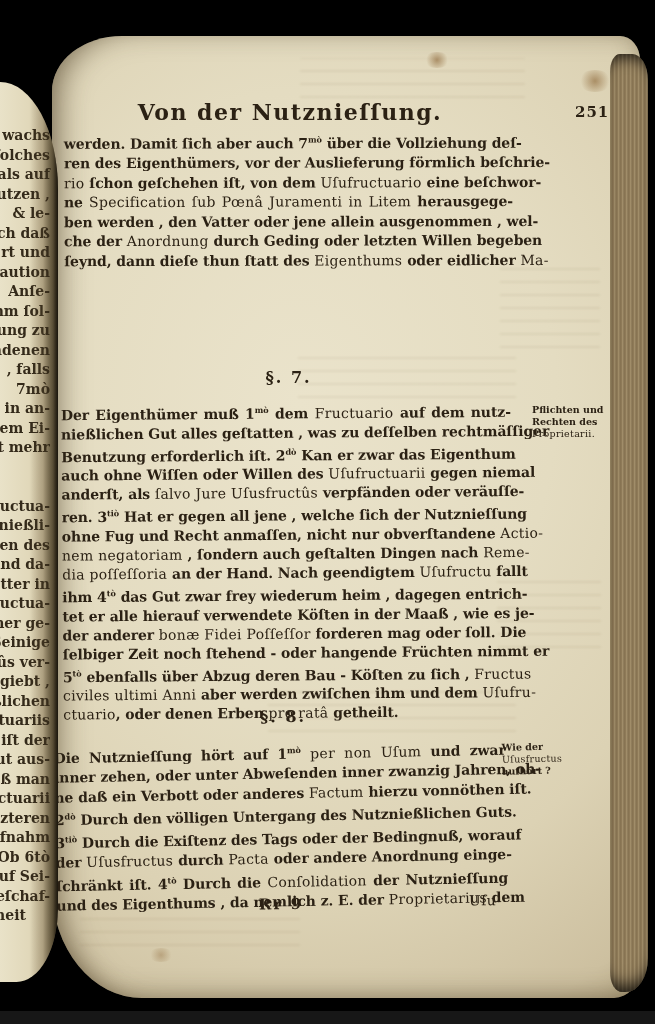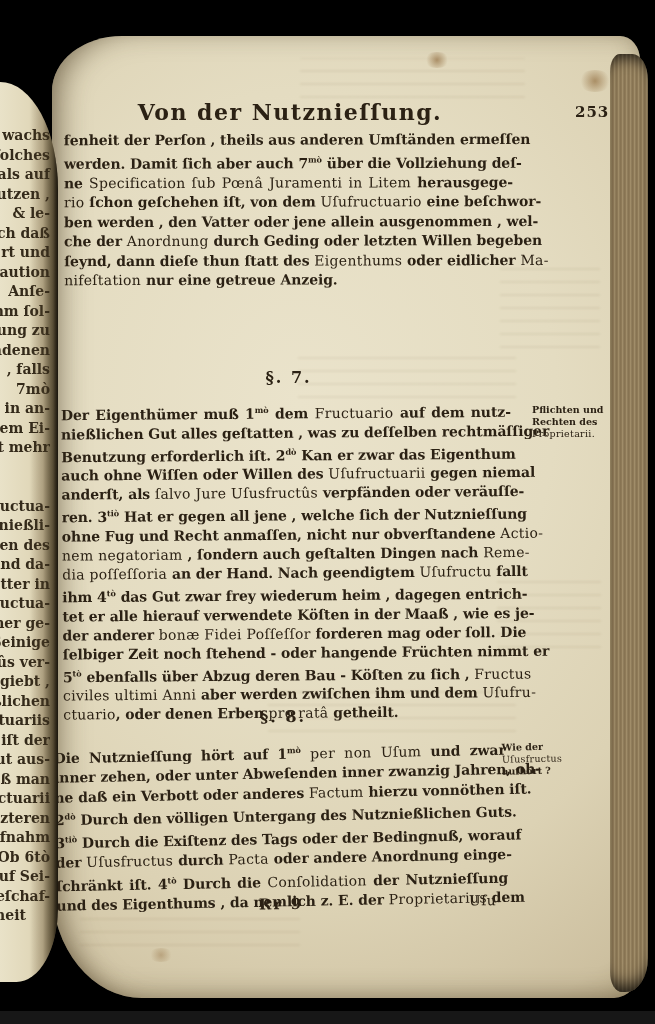--- a/index.html
+++ b/index.html
@@ -119,31 +119,30 @@
   <div class="ghost g2"></div>
   <div class="ghost g3"></div>
   <div class="ghost g4"></div>
   <div class="ghost g5"></div>
   <div class="ghost g6"></div>
   <div class="spot sp1"></div>
   <div class="spot sp2"></div>
   <div class="spot sp3"></div>
 
   <div class="running-title ink">Von der Nutznieſſung.</div>
-  <div class="page-number ink">253</div>
+  <div class="page-number ink">251</div>
 
   <div class="para p1 ink">
-      <div class="tline">fenheit der Perſon , theils aus anderen Umſtänden ermeſſen</div>
       <div class="tline"><span>werden.  Damit ſich aber auch 7</span><span class="sup">mò</span><span> über die Vollziehung deſ-</span></div>
+      <div class="tline">ren des Eigenthümers, vor der Auslieferung förmlich beſchrie-</div>
+      <div class="tline"><span class="latin">rio</span><span> ſchon geſchehen iſt, von dem </span><span class="latin">Uſufructuario</span><span> eine beſchwor-</span></div>
       <div class="tline"><span>ne </span><span class="latin">Specification ſub Pœnâ Juramenti in Litem</span><span> herausgege-</span></div>
-      <div class="tline"><span class="latin">rio</span><span> ſchon geſchehen iſt, von dem </span><span class="latin">Uſufructuario</span><span> eine beſchwor-</span></div>
       <div class="tline">ben werden , den Vatter oder jene allein ausgenommen , wel-</div>
       <div class="tline"><span>che der </span><span class="latin">Anordnung</span><span> durch Geding oder letzten Willen begeben</span></div>
       <div class="tline"><span>ſeynd, dann dieſe thun ſtatt des </span><span class="latin">Eigenthums</span><span> oder eidlicher </span><span class="latin">Ma-</span></div>
-      <div class="tline last"><span class="latin">nifeſtation</span><span> nur eine getreue Anzeig.</span></div>
     </div>
 
   <div class="sec-heading h7 ink">§.  7.</div>
   <div class="para s7 ink">
       <div class="tline"><span>Der Eigenthümer muß 1</span><span class="sup">mò</span><span> dem </span><span class="latin">Fructuario</span><span> auf dem nutz-</span></div>
       <div class="tline">nießlichen Gut alles geſtatten , was zu deſſelben rechtmäſſiger</div>
       <div class="tline"><span>Benutzung erforderlich iſt.  2</span><span class="sup">dò</span><span> Kan er zwar das Eigenthum</span></div>
       <div class="tline"><span>auch ohne Wiſſen oder Willen des </span><span class="latin">Uſufructuarii</span><span> gegen niemal</span></div>
       <div class="tline"><span>anderſt, als </span><span class="latin">ſalvo Jure Uſusfructûs</span><span> verpfänden oder veräuſſe-</span></div>
       <div class="tline"><span>ren.  3</span><span class="sup">tiò</span><span> Hat er gegen all jene , welche ſich der Nutznieſſung</span></div>

